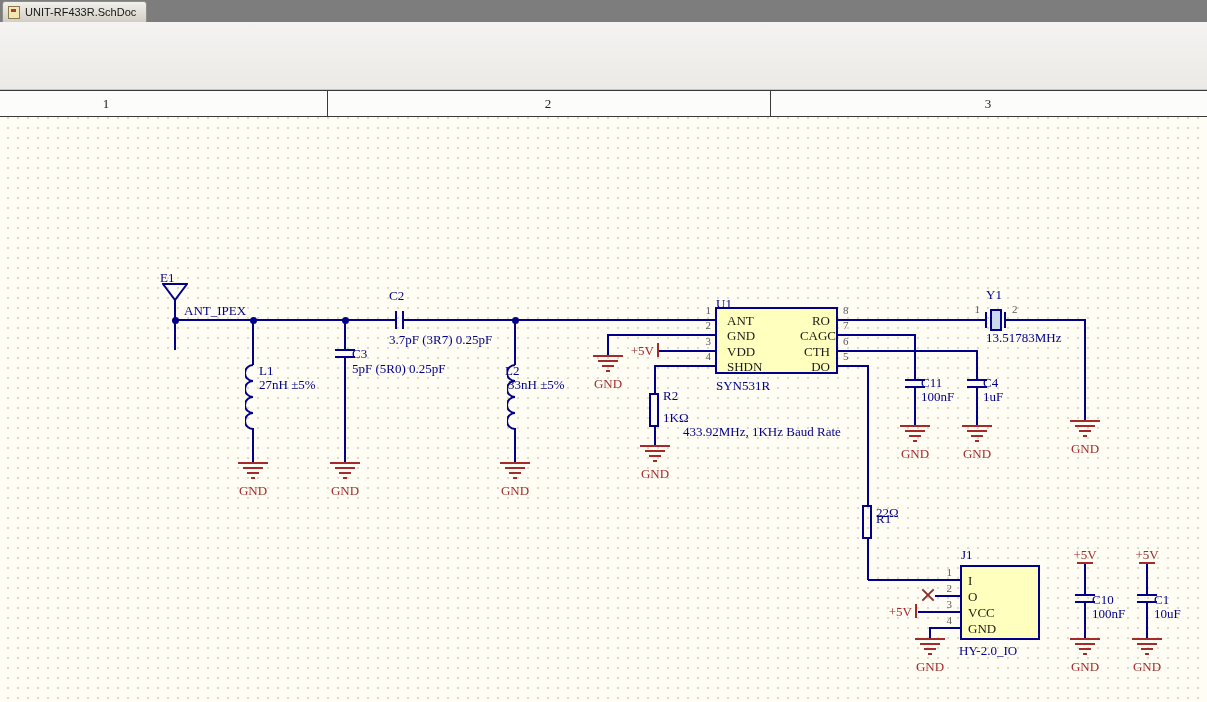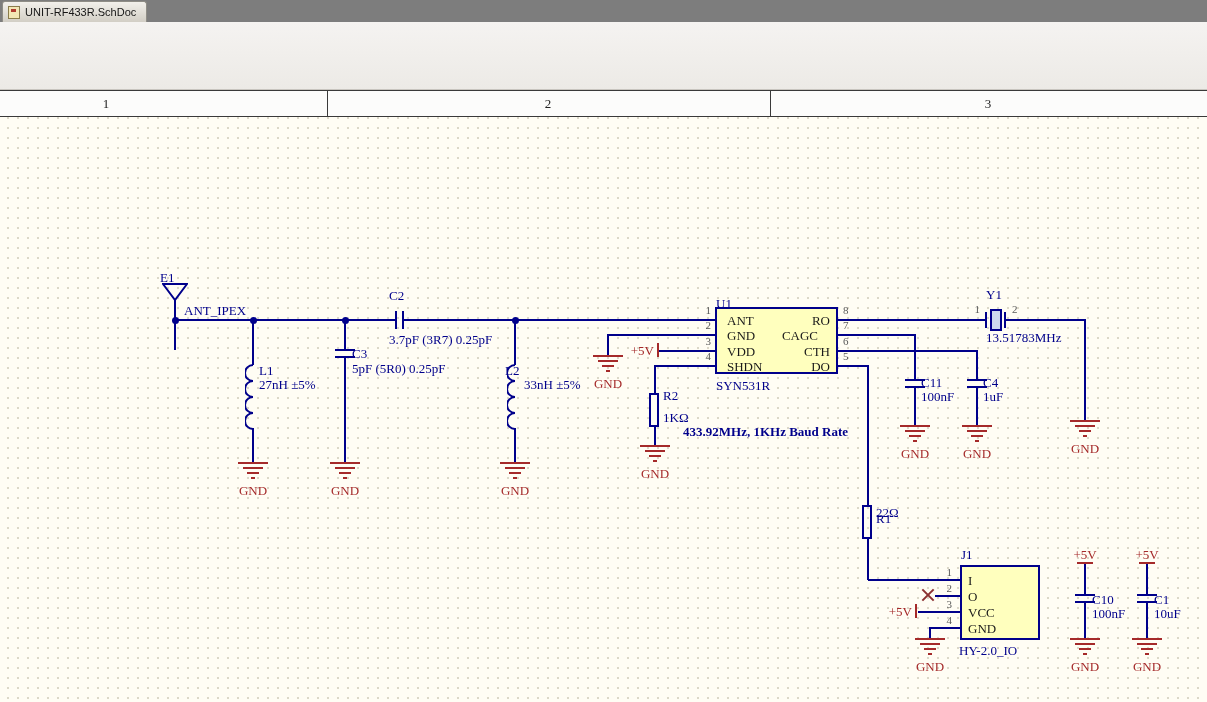--- a/index.html
+++ b/index.html
@@ -14,21 +14,21 @@
 .docicon::after{content:"";position:absolute;left:2px;top:2px;width:5px;height:3px;background:#B03A2E}
 #toolbar{left:0;top:22px;width:1207px;height:68px;background:linear-gradient(#F5F3F1,#ECEAE6);border-bottom:1px solid #C8C5BF}
 #ruler{left:0;top:90px;width:1207px;height:27px;background:#FCFCFB;border-top:1px solid #3A3A3A;border-bottom:1px solid #3A3A3A}
 .zdiv{top:90px;width:1px;height:27px;background:#3A3A3A}
 .znum{top:96px;width:40px;text-align:center;font-family:"Liberation Serif",serif;font-size:13px;color:#222}
 
 #canvas{position:absolute;left:0;top:117px;width:1207px;height:585px;background-color:#FFFDF4;background-image:radial-gradient(#DCD8C8 1px,transparent 1.2px);background-size:10px 10px;background-position:3px 6px}
 .w{position:absolute;background:#00008B}
 .dot{position:absolute;width:7px;height:7px;border-radius:50%;background:#00008B}
 .lbl{position:absolute;font-family:"Liberation Serif",serif;font-size:13px;color:#00008B;white-space:nowrap}
-.note{font-weight:bold}
+.note{font-weight:normal}
 .plbl{position:absolute;font-family:"Liberation Serif",serif;font-size:13px;color:#A52A2A;white-space:nowrap}
 .pn{position:absolute;font-family:"Liberation Serif",serif;font-size:11px;color:#5A5A5A;white-space:nowrap}
 .pname{position:absolute;font-family:"Liberation Serif",serif;font-size:13px;color:#1A1A1A;white-space:nowrap}
 .gnd{position:absolute;width:36px;height:36px}
 .gndbars{position:absolute;left:0;top:0;width:36px;height:18px;background:
  linear-gradient(#A52A2A,#A52A2A) 50% 0/30px 2px no-repeat,
  linear-gradient(#A52A2A,#A52A2A) 50% 5px/20px 2px no-repeat,
  linear-gradient(#A52A2A,#A52A2A) 50% 10px/12px 2px no-repeat,
  linear-gradient(#A52A2A,#A52A2A) 50% 15px/4px 2px no-repeat}
 .gnd .plbl{left:0;top:21px;width:36px;text-align:center}
@@ -132,29 +132,29 @@
     <span class="lbl" style="left:352px;top:244px">5pF (5R0) 0.25pF</span>
 
     <i class="capv" style="left:395px;top:194px"></i>
     <span class="lbl" style="left:389px;top:171px">C2</span>
     <span class="lbl" style="left:389px;top:215px">3.7pF (3R7) 0.25pF</span>
 
     <svg class="sym" style="left:507px;top:247px" width="17" height="67">
         <path d="M8 1 A8 8 0 0 0 8 17 A8 8 0 0 0 8 33 A8 8 0 0 0 8 49 A8 8 0 0 0 8 65" fill="none" stroke="#00008B" stroke-width="2"></path>
       </svg>
     <span class="lbl" style="left:505px;top:246px">L2</span>
-    <span class="lbl" style="left:524px;top:260px">33nH ±5%</span>
+    <span class="lbl" style="left:508px;top:260px">33nH ±5%</span>
 
     <div class="part" style="left:715px;top:190px;width:123px;height:67px">
       <span class="pname" style="left:10px;top:4px">ANT</span>
       <span class="pname" style="left:10px;top:19px">GND</span>
       <span class="pname" style="left:10px;top:35px">VDD</span>
       <span class="pname" style="left:10px;top:50px">SHDN</span>
       <span class="pname" style="right:6px;top:4px">RO</span>
-      <span class="pname" style="right:18px;top:19px">CAGC</span>
+      <span class="pname" style="right:0;top:19px">CAGC</span>
       <span class="pname" style="right:6px;top:35px">CTH</span>
       <span class="pname" style="right:6px;top:50px">DO</span>
     </div>
     <span class="lbl" style="left:716px;top:179px">U1</span>
     <span class="lbl" style="left:716px;top:261px">SYN531R</span>
     <span class="pn" style="left:697px;top:187px;width:14px;text-align:right">1</span>
     <span class="pn" style="left:697px;top:202px;width:14px;text-align:right">2</span>
     <span class="pn" style="left:697px;top:218px;width:14px;text-align:right">3</span>
     <span class="pn" style="left:697px;top:233px;width:14px;text-align:right">4</span>
     <span class="pn" style="left:843px;top:187px">8</span>

